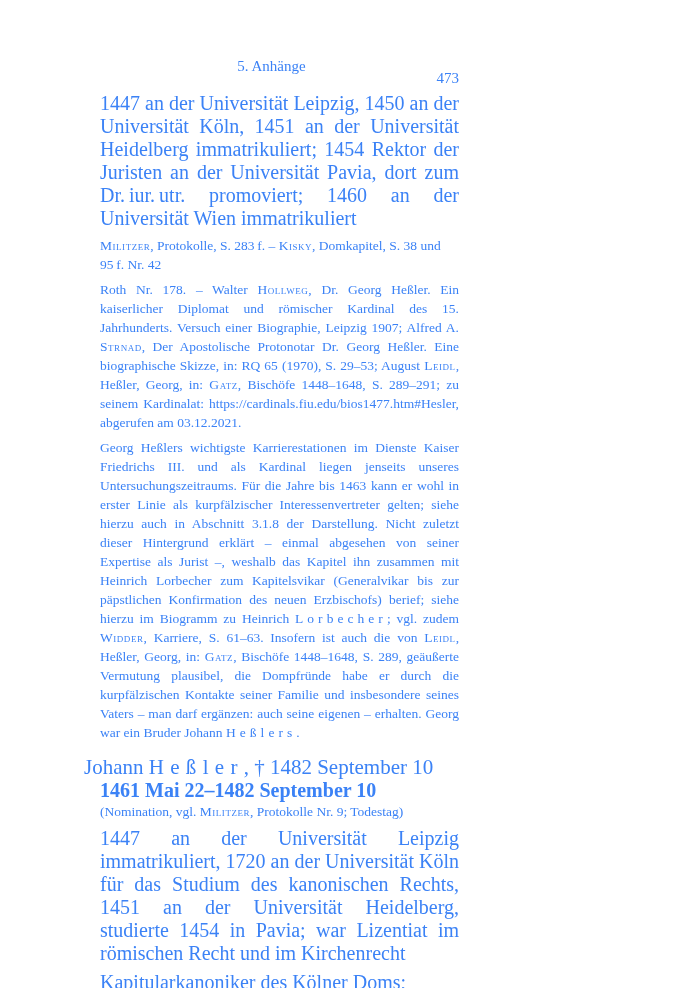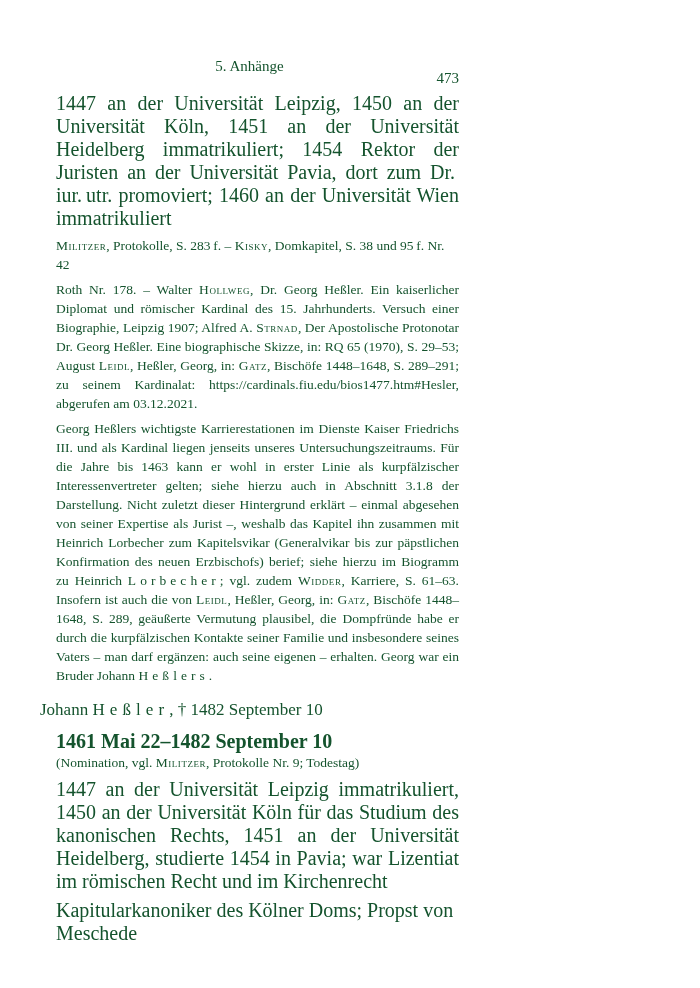--- a/index.html
+++ b/index.html
@@ -3,38 +3,38 @@
 <meta charset="utf-8">
 <style>
   * { margin: 0; padding: 0; box-sizing: border-box; }
   html, body { background: #ffffff; }
   .page {
     position: relative;
     width: 596px;
     height: 988px;
     background: #ffffff;
     font-family: "Liberation Serif", serif;
-    color: #14532d;
-    padding: 56px 137px 0 40px;
+    color: #3b82f6;
+    padding: 56px 137px 0 84px;
     overflow: hidden;
   }
   .header-row {
     position: relative;
     height: 20px;
     margin-bottom: 16px;
     font-size: 15px;
     line-height: 20px;
   }
   .running-title { display: block; text-align: center; }
   .page-number { position: absolute; right: 0; top: 12px; }
   .block { hyphens: none; }
   .indent { margin-left: 16px; }
   .body  { font-size: 20px;   line-height: 23px; margin-bottom: 6px; }
   .small { font-size: 13.5px; line-height: 19px; margin-bottom: 6px; overflow-wrap: break-word; }
-  .heading { font-size: 17px; line-height: 24px; margin: 13px 0 8px 0; }
+  .heading { font-size: 21px; line-height: 24px; margin: 13px 0 0 0; }
   .justify { text-align: justify; }
   .tight { margin-bottom: 0; font-weight: bold; }
   .sc { font-variant: small-caps; letter-spacing: 0.04em; }
   .sp { letter-spacing: 0.30em; }
 </style>
 </head>
 <body>
 
 <div class="page">
   <div class="header-row">
@@ -42,16 +42,16 @@
     <span class="page-number">473</span>
   </div>
   <main>
       <div class="block body indent justify"><span>1447 an der Universität Leipzig, 1450 an der Universität Köln, 1451 an der Universität Heidelberg immatrikuliert; 1454 Rektor der Juristen an der Universität Pavia, dort zum Dr. iur. utr. promoviert; 1460 an der Universität Wien immatrikuliert</span></div>
       <div class="block small indent"><span class="sc">Militzer</span><span>, Protokolle, S. 283 f. – </span><span class="sc">Kisky</span><span>, Domkapitel, S. 38 und 95 f. Nr. 42</span></div>
       <div class="block small indent justify"><span>Roth Nr. 178. – Walter </span><span class="sc">Hollweg</span><span>, Dr. Georg Heßler. Ein kaiserlicher Diplomat und römischer Kardinal des 15. Jahrhunderts. Versuch einer Biographie, Leipzig 1907; Alfred A. </span><span class="sc">Strnad</span><span>, Der Apostolische Protonotar Dr. Georg Heßler. Eine biographische Skizze, in: RQ 65 (1970), S. 29–53; August </span><span class="sc">Leidl</span><span>, Heßler, Georg, in: </span><span class="sc">Gatz</span><span>, Bischöfe 1448–1648, S. 289–291; zu seinem Kardinalat: https://cardinals.fiu.edu/bios1477.htm#Hesler, abgerufen am 03.12.2021.</span></div>
       <div class="block small indent justify"><span>Georg Heßlers wichtigste Karrierestationen im Dienste Kaiser Friedrichs III. und als Kardinal liegen jenseits unseres Untersuchungszeitraums. Für die Jahre bis 1463 kann er wohl in erster Linie als kurpfälzischer Interessenvertreter gelten; siehe hierzu auch in Abschnitt 3.1.8 der Darstellung. Nicht zuletzt dieser Hintergrund erklärt – einmal abgesehen von seiner Expertise als Jurist –, weshalb das Kapitel ihn zusammen mit Heinrich Lorbecher zum Kapitelsvikar (Generalvikar bis zur päpstlichen Konfirmation des neuen Erzbischofs) berief; siehe hierzu im Biogramm zu Heinrich </span><span class="sp">Lorbecher</span><span>; vgl. zudem </span><span class="sc">Widder</span><span>, Karriere, S. 61–63. Insofern ist auch die von </span><span class="sc">Leidl</span><span>, Heßler, Georg, in: </span><span class="sc">Gatz</span><span>, Bischöfe 1448–1648, S. 289, geäußerte Vermutung plausibel, die Dompfründe habe er durch die kurpfälzischen Kontakte seiner Familie und insbesondere seines Vaters – man darf ergänzen: auch seine eigenen – erhalten. Georg war ein Bruder Johann </span><span class="sp">Heßlers</span><span>.</span></div>
       <div class="block heading"><span>Johann </span><span class="sp">Heßler</span><span>, † 1482 September 10</span></div>
       <div class="block body indent tight"><span>1461 Mai 22–1482 September 10</span></div>
       <div class="block small indent"><span>(Nomination, vgl. </span><span class="sc">Militzer</span><span>, Protokolle Nr. 9; Todestag)</span></div>
-      <div class="block body indent justify"><span>1447 an der Universität Leipzig immatrikuliert, 1450 an der Universität Köln für das Studium des kanonischen Rechts, 1451 an der Universität Heidelberg, studierte 1454 in Pavia; war Lizentiat im römischen Recht und im Kirchenrecht</span></div>
+      <div class="block body indent justify"><span>1447 an der Universität Leipzig immatrikuliert, 1720 an der Universität Köln für das Studium des kanonischen Rechts, 1451 an der Universität Heidelberg, studierte 1454 in Pavia; war Lizentiat im römischen Recht und im Kirchenrecht</span></div>
       <div class="block body indent"><span>Kapitularkanoniker des Kölner Doms; Propst von Meschede</span></div>
     </main>
 </div>
 
 </body></html>

